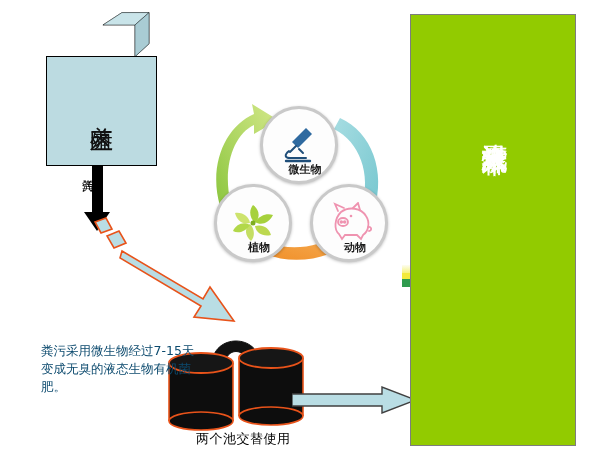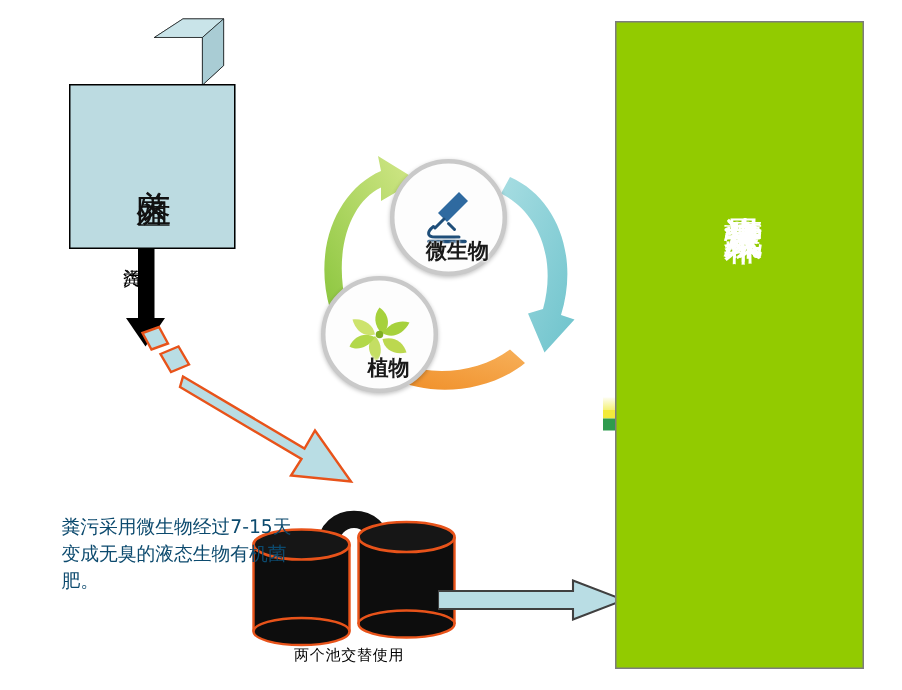--- a/index.html
+++ b/index.html
@@ -114,21 +114,21 @@
     justify-content: center;
   }
   .cyc-micro { left: 60px; top: 4px;  width: 72px; height: 72px; }
   .cyc-plant { left: 14px; top: 82px; width: 72px; height: 72px; }
   .cyc-animal{ left: 110px;top: 82px; width: 72px; height: 72px; }
   .cyc-cap {
     position: absolute;
     bottom: 4px;
     left: 12px; right: 0;
     text-align: center;
-    font-size: 14px;
+    font-size: 11px;
     font-weight: bold;
     color: #1a1a1a;
     text-shadow: 0 0 2px #fff, 0 0 2px #fff;
   }
   .cyc-center {
     position: absolute;
     left: 58px;
     top: 74px;
     width: 90px;
     text-align: center;
@@ -139,21 +139,21 @@
     z-index: 5;
   }
   .cyc-svg { position: absolute; left: 0; top: 0; }
 
   
   .tanks { position: absolute; left: 165px; top: 325px; width: 145px; height: 110px; }
   .tank-caption {
     position: absolute;
     left: 196px;
     top: 430px;
-    font-size: 10px;
+    font-size: 13px;
     color: #000;
     letter-spacing: 0.5px;
   }
 
   
   .desc {
     position: absolute;
     left: 41px;
     top: 342px;
     width: 165px;
@@ -285,20 +285,35 @@
           <path d="M42,34 C34,36 27,32 26,25 C34,23 40,27 42,34Z" fill="#bcd84f"></path>
           <path d="M22,40 C16,35 15,27 21,23 C26,28 26,36 22,40Z" fill="#c4de63"></path>
           <path d="M4,30 C7,23 15,20 21,24 C16,31 9,33 4,30Z" fill="#b2d84a"></path>
           <path d="M6,12 C14,11 20,16 21,22 C13,24 8,19 6,12Z" fill="#cde36d"></path>
         </g>
         <circle cx="24" cy="22" r="2.5" fill="#7fae22"></circle>
       </svg>
       <div class="cyc-cap">植物</div>
     </div>
 
+    <div class="cyc-circle cyc-animal">
+      <svg width="48" height="42" viewBox="0 0 48 42">
+        <g stroke="#ef93b0" stroke-width="1.8" fill="none" stroke-linecap="round">
+          <path d="M16,10 C24,4 36,6 41,14 C45,20 44,29 38,33 L36,37 L32,33 L20,33 L17,37 L14,32 C9,28 9,17 16,10Z"></path>
+          <path d="M13,9 L10,2 L19,6"></path>
+          <path d="M28,6 L33,1 L35,8"></path>
+          <ellipse cx="18" cy="20" rx="5" ry="4"></ellipse>
+          <circle cx="16.3" cy="20" r="0.9" fill="#ef93b0"></circle>
+          <circle cx="19.7" cy="20" r="0.9" fill="#ef93b0"></circle>
+          <circle cx="26" cy="14" r="1.3" fill="#ef93b0" stroke="none"></circle>
+          <path d="M43,25 C47,24 47,29 44,29"></path>
+        </g>
+      </svg>
+      <div class="cyc-cap">动物</div>
+    </div>
 
     <div class="cyc-center">
     </div>
   </div>
 
   <svg class="tanks" viewBox="0 0 145 110">
 
     <path d="M47,40 C47,8 95,8 95,40 L82,40 C82,22 60,22 60,40 Z" fill="#111" stroke="#111" stroke-width="1"></path>
 
     <g>

